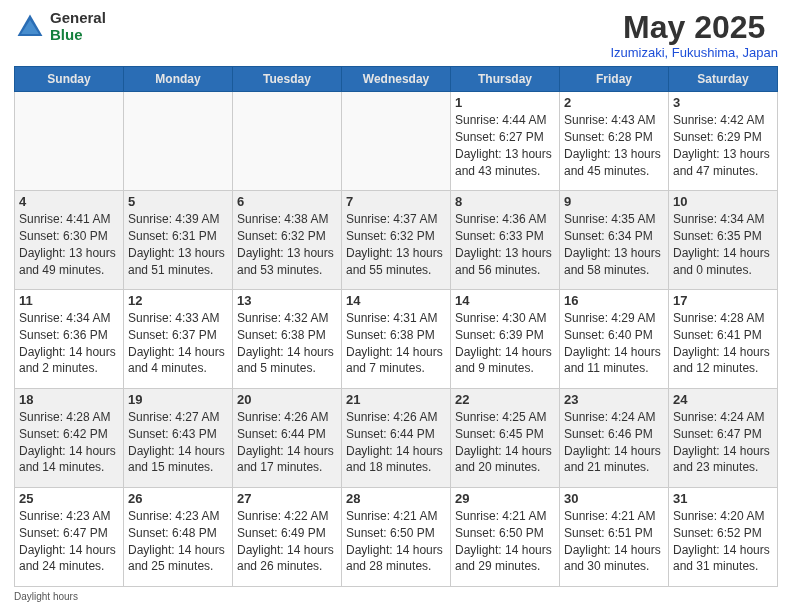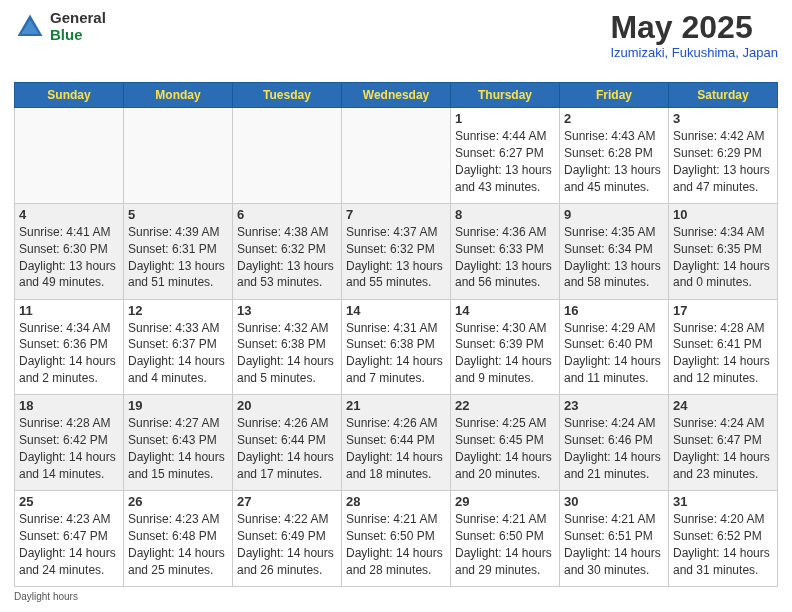--- a/index.html
+++ b/index.html
@@ -15,21 +15,21 @@
       width: 792px;
       height: 612px;
       padding: 10px 14px 10px 14px;
       display: flex;
       flex-direction: column;
     }
     .header {
       display: flex;
       justify-content: space-between;
       align-items: flex-start;
-      margin-bottom: 22px;
+      margin-bottom: 6px;
     }
     .logo {
       display: flex;
       align-items: center;
       gap: 4px;
     }
     .logo-text {
       display: flex;
       flex-direction: column;
       line-height: 1.1;
@@ -42,42 +42,42 @@
     .logo-blue {
       font-size: 15px;
       font-weight: bold;
       color: #15803d;
     }
     .logo-icon {
       width: 32px;
       height: 32px;
     }
     .header-right {
-      text-align: left;
+      text-align: center;
     }
     .month-title {
       font-size: 32px;
       font-weight: bold;
       color: #333;
       line-height: 1.1;
     }
     .location {
       font-size: 13px;
       color: #1d4ed8;
     }
     .calendar {
       flex: 1;
       border: 1px solid #ccc;
       border-collapse: collapse;
       width: 100%;
       table-layout: fixed;
     }
     .calendar th {
       background-color: #2a6db5;
-      color: #fde047;
+      color: #e5e5e5;
       text-align: center;
       padding: 5px 2px;
       font-size: 12px;
       font-weight: bold;
       border: 1px solid #1a5a9a;
     }
     .calendar td {
       vertical-align: top;
       border: 1px solid #ccc;
       padding: 3px 4px;

